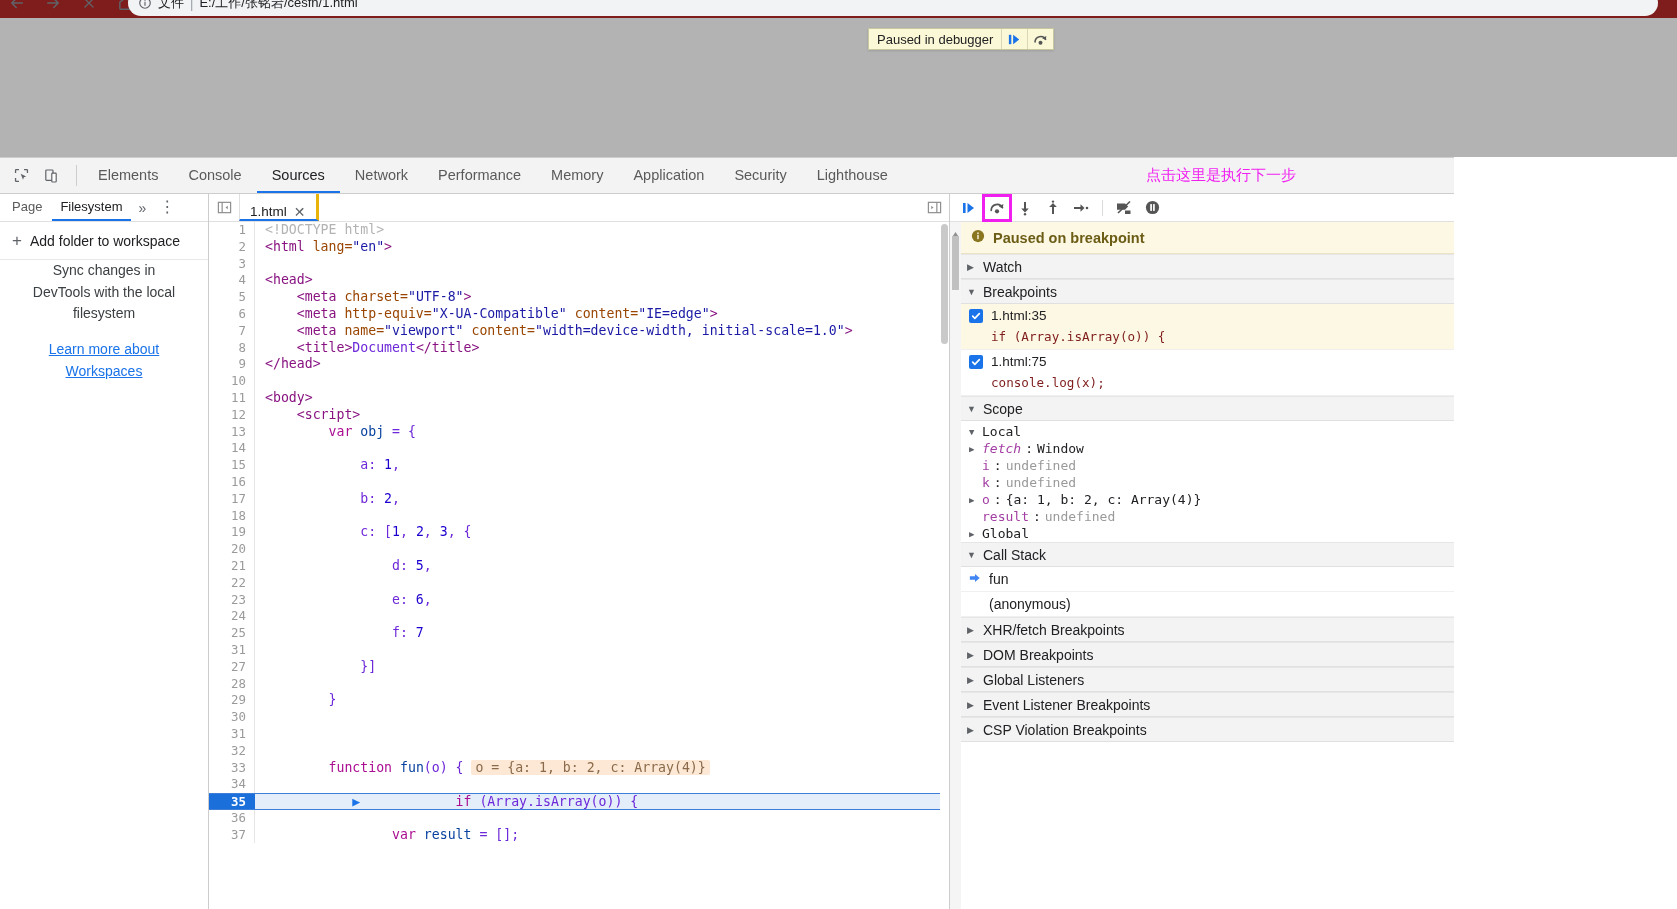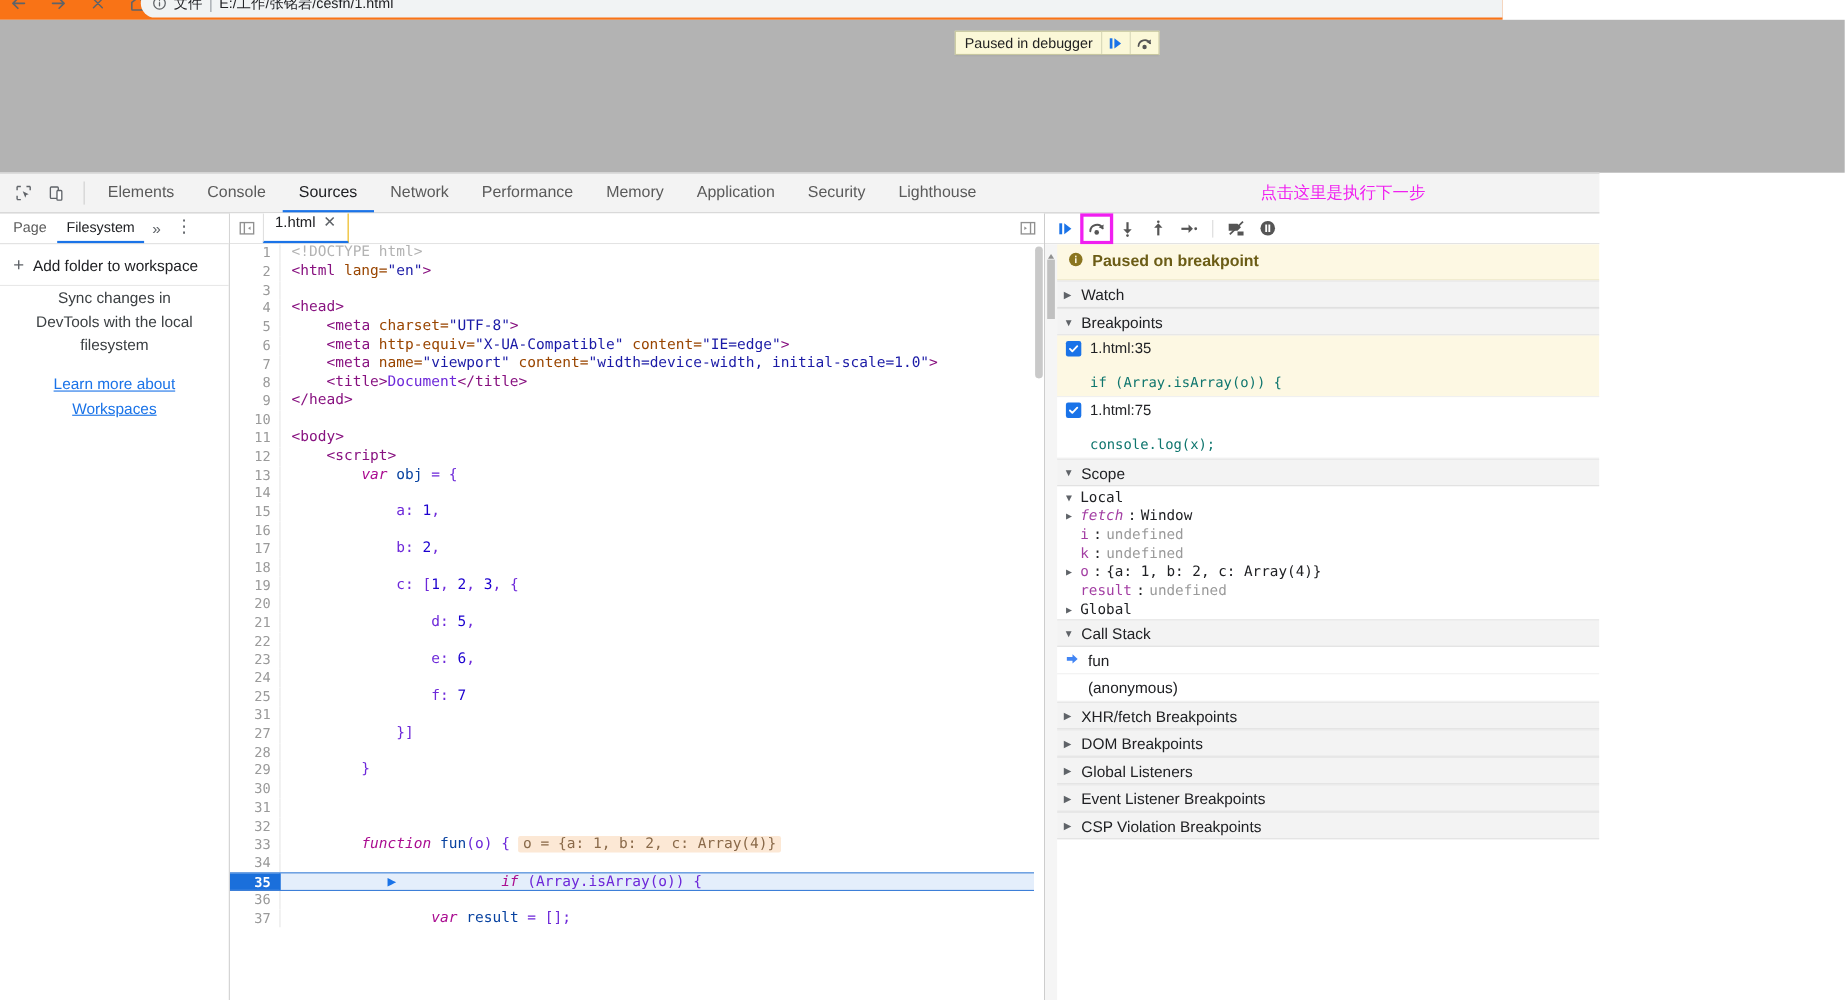--- a/index.html
+++ b/index.html
@@ -7,22 +7,22 @@
     margin: 0; padding: 0;
     width: 1677px; height: 909px;
     overflow: hidden;
     background: #fff;
     font-family: "Liberation Sans", sans-serif;
     -webkit-font-smoothing: antialiased;
   }
 
   
   #browser-toolbar {
-    position: absolute; top: 0; left: 0; width: 1366px; height: 18px;
-    background: #f97316; overflow: hidden;
+    position: absolute; top: 0; left: 0; width: 1677px; height: 18px;
+    background: #7f1d1d; overflow: hidden;
   }
   .nav-icons {
     position: absolute; top: -8px; left: 6px;
     display: flex; align-items: center; gap: 14px;
     color: #5f6368;
   }
   .nav-icons .nav-btn { width: 22px; height: 22px; display:flex; align-items:center; justify-content:center; }
   .nav-icons svg { display:block; }
   #omnibox {
     position: absolute; top: -10px; left: 128px;
@@ -121,24 +121,24 @@
 
   
   #editor-col { flex: 1 1 auto; display: flex; flex-direction: column; min-width: 0; border-right: 1px solid #cdcdcd; }
   #editor-tabstrip {
     height: 28px; display: flex; align-items: stretch;
     border-bottom: 1px solid #e0e0e0; background: #fff;
     position: relative;
   }
   .edge-btn { width: 30px; display:flex; align-items:center; justify-content:center; cursor:pointer; color:#909090;}
   .file-tab {
-    display: flex; align-items: flex-start; gap: 7px; padding: 0 10px;
+    display: flex; align-items: flex-end; gap: 7px; padding: 0 10px;
     font-size: 13.5px; color: #202124; cursor: pointer;
     border-bottom: 2px solid #1a73e8; background: #fff;
-    border-left: 1px solid #e0e0e0; border-right: 1px solid #eab308;
+    border-left: 1px solid #e0e0e0; border-right: 3px solid #eab308;
   }
   .file-tab .tab-close { color: #5f6368; font-size: 14px; line-height: 1; }
   .edge-btn.right { position: absolute; right: 0; top: 0; bottom: 0; }
 
   #code-wrap { flex: 1 1 auto; position: relative; overflow: hidden; background: #fff; display:flex; }
   #code-area {
     flex: 1 1 auto; position: relative; overflow: hidden;
     font-family: "DejaVu Sans Mono", monospace; font-size: 13.2px; line-height: 16.8px;
   }
   .code-line { display: flex; height: 16.8px; white-space: pre; position: relative; }
@@ -147,21 +147,21 @@
     color: #9a9a9a; background: #fff; user-select: none;
     border-right: 1px solid #e6e6e6; font-size: 12.4px;
   }
   .code-line .lc { padding-left: 10px; color: #202124; flex: 1 1 auto; }
   .code-line.paused .ln { background: #1a6fdb; color: #fff; border-right-color:#1a6fdb; font-weight: bold;}
   .code-line.paused { background: #e4eefb; border-top:1px solid #3d7fd8; border-bottom:1px solid #3d7fd8;}
   .tok-tag { color: #881280; }
   .tok-attr { color: #994500; }
   .tok-str { color: #1a1aa6; }
   .tok-cmt { color: #b3b3b3; }
-  .tok-kw  { color: #aa0d91; font-style: italic; }
+  .tok-kw  { color: #aa0d91; }
   .tok-num { color: #1c00cf; }
   .tok-var { color: #0842a0; }
   .tok-plain { color: #6d28d9; }
   .inline-val {
     background: #fce8d5; color: #8a6a4a; padding: 0 4px; border-radius: 2px;
   }
   .bp-caret { color: #1a73e8; font-weight: bold; }
   #code-scroll {
     width: 9px; flex: 0 0 9px; background: #fff; position: relative;
   }
@@ -210,21 +210,21 @@
   }
   .bp-item.active { background: #fdf8e3; }
   .bp-row1 { display: flex; align-items: center; gap: 8px; }
   .bp-check {
     width: 14px; height: 14px; flex:0 0 14px; background: #1a73e8; border-radius: 2px;
     display: flex; align-items: center; justify-content: center;
   }
   .bp-check svg { display:block; }
   .bp-code {
     font-family: "DejaVu Sans Mono", monospace; font-size: 12.6px;
-    color: #0f766e; padding-left: 22px; margin-top: 16px;
+    color: #7f1d1d; padding-left: 22px; margin-top: 6px;
   }
   .scope-row {
     font-family: "DejaVu Sans Mono", monospace; font-size: 13px;
     padding: 1px 6px 1px 8px; display: flex; align-items: center; gap: 4px;
     color: #202124; white-space: nowrap; cursor: pointer;
   }
   .scope-row .tri-s { font-size: 9px; color:#5f6368; width:9px; display:inline-block; }
   .s-name { color: #a33ea3; }
   .s-name-i { color: #a33ea3; font-style: italic; }
   .s-undef { color: #9a9a9a; }

